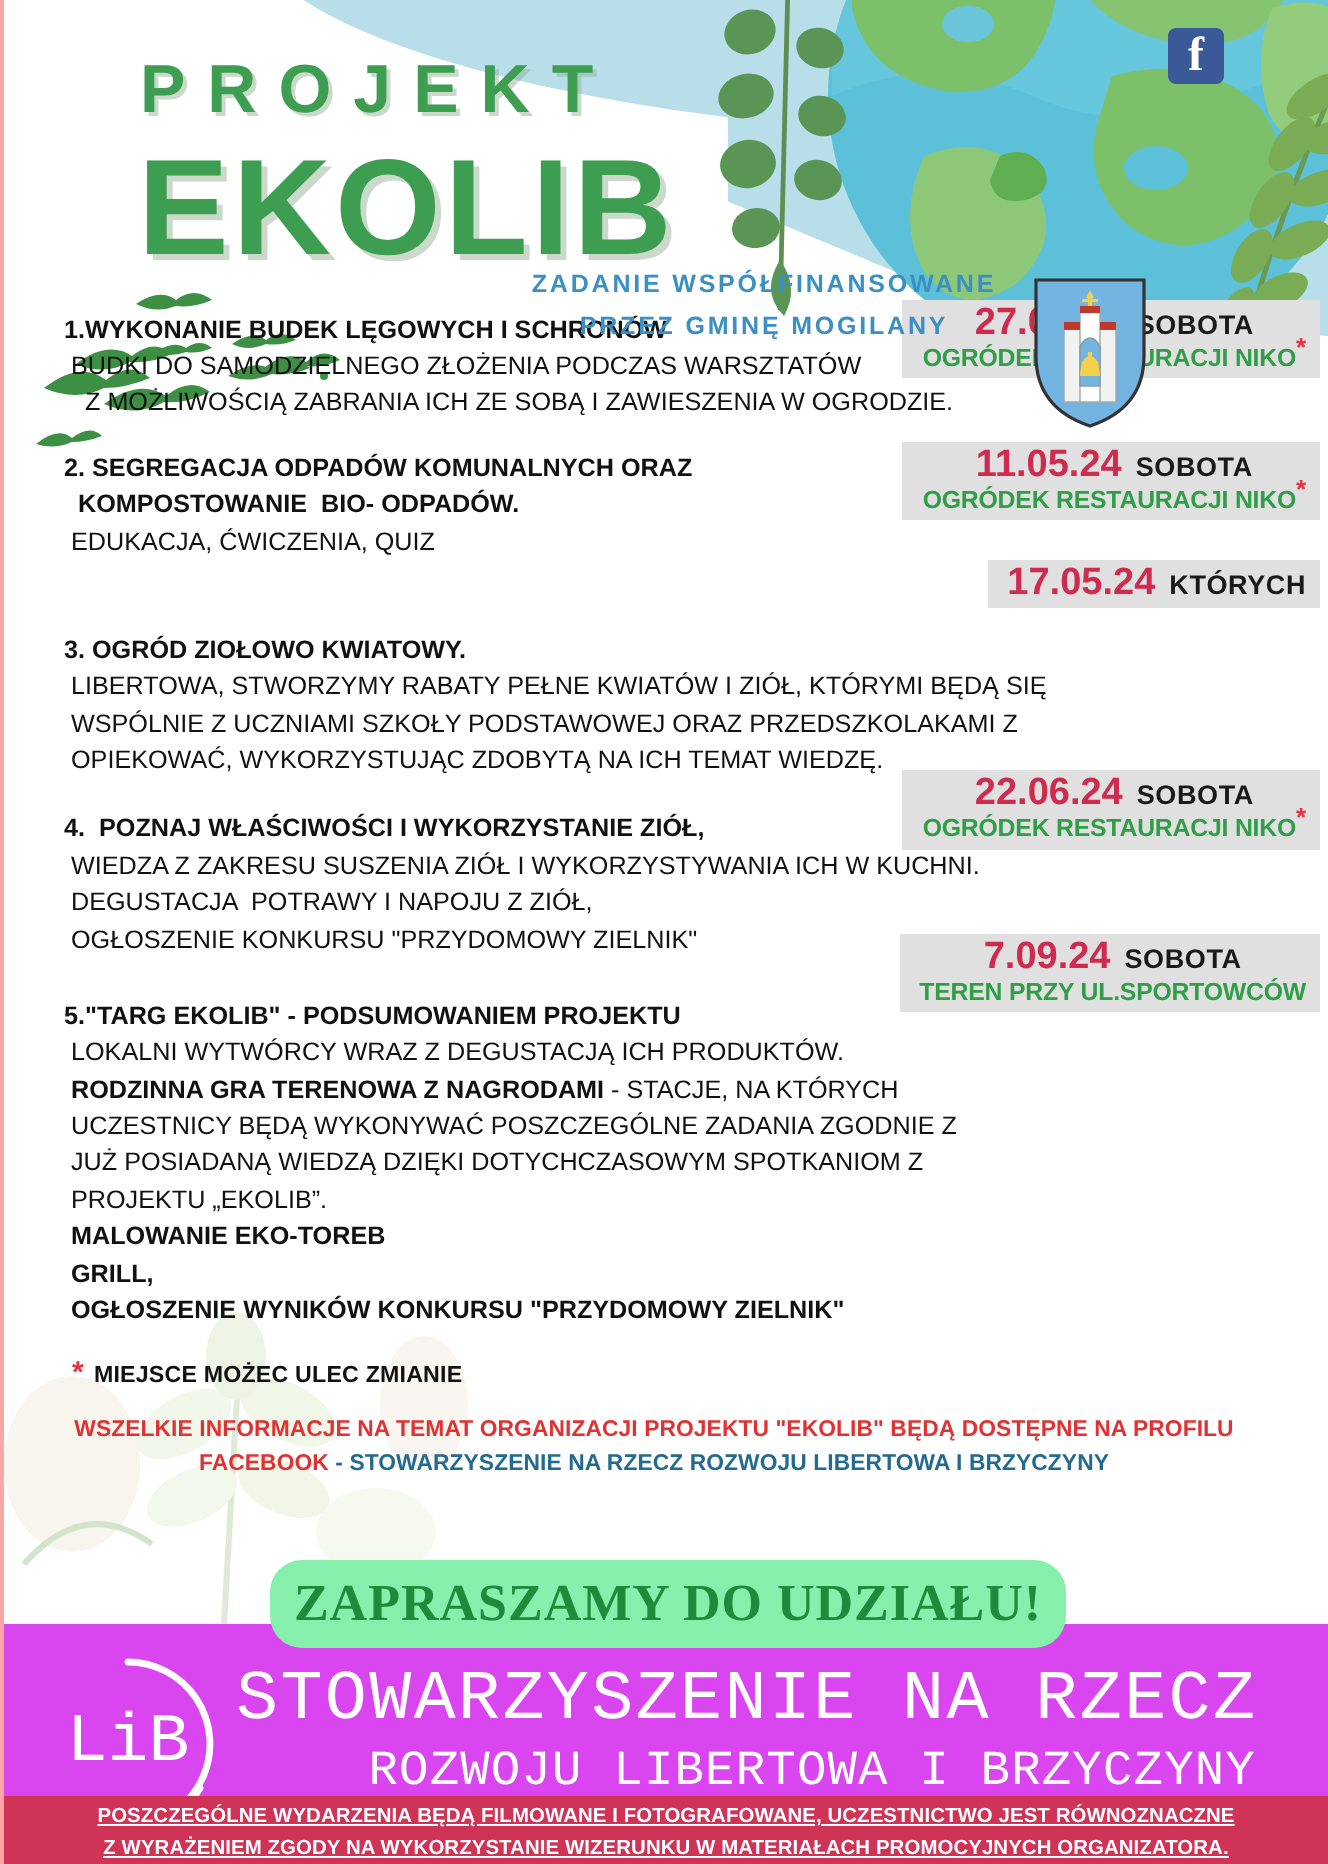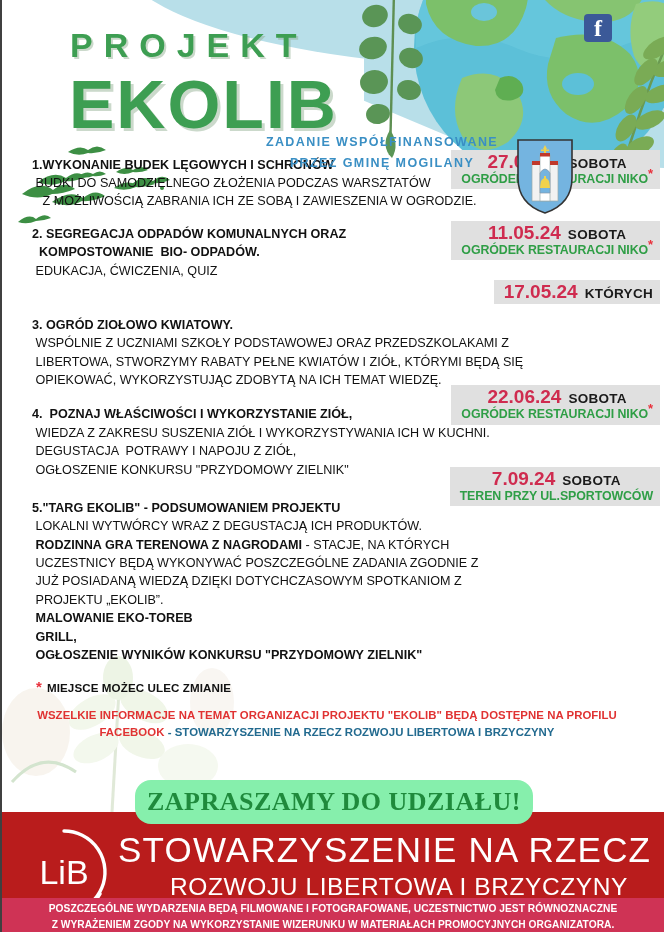--- a/index.html
+++ b/index.html
@@ -9,21 +9,21 @@
   }
   body {
     font-family: "Liberation Sans", sans-serif;
   }
   #poster {
     position: relative;
     width: 664px;
     height: 932px;
     overflow: hidden;
     background: #ffffff;
-    border-left: 2px solid #404040;
+    border-left: 2px solid #fca5a5;
     box-sizing: border-box;
   }
 
   
   .blue-wave {
     position: absolute;
     top: -40px;
     left: 120px;
     width: 620px;
     height: 110px;
@@ -242,22 +242,23 @@
     text-align: center;
   }
 
   
   .banner {
     position: absolute;
     left: 0;
     right: 0;
     bottom: 34px;
     top: 812px;
-    background: #b91c1c;
+    background: #d946ef;
     z-index: 4;
+    font-family: Liberation Mono, monospace;
   }
   .invite-pill {
     position: absolute;
     left: 133px;
     top: 780px;
     width: 398px;
     height: 44px;
     background: #86efac;
     border-radius: 16px;
     z-index: 6;
@@ -326,21 +327,21 @@
     color: #ffffff;
     font-size: 10.2px;
     font-weight: bold;
     text-align: center;
     line-height: 1.55;
     padding-top: 3px;
     box-sizing: border-box;
     z-index: 5;
     letter-spacing: 0.05px;
   }
-  .disclaimer span { display: block; }
+  .disclaimer span { display: block; text-decoration: underline; }
 </style>
 </head>
 <body>
 
 <div id="poster">
 
   <div class="blue-wave"></div>
   <div class="blue-wave-2"></div>
 
   <div class="globe-wrap">
@@ -499,22 +500,22 @@
     </div>
 
     <div class="event" style="margin-top:14px;">
       <div class="badge" style="right:4px; top:-14px;">
         <span class="row1">
           <span class="date">17.05.24</span><span class="dow">KTÓRYCH</span>
         </span>
       </div>
       <div class="event-text" style="padding-top:22px;">
         <div class="ev-line"><span class="ev-head">3.</span><span class="ev-head"> OGRÓD ZIOŁOWO KWIATOWY.</span></div>
+        <div class="ev-line"> LIBERTOWA, STWORZYMY RABATY PEŁNE KWIATÓW I ZIÓŁ, KTÓRYMI BĘDĄ SIĘ</div>
         <div class="ev-line"> WSPÓLNIE Z UCZNIAMI SZKOŁY PODSTAWOWEJ ORAZ PRZEDSZKOLAKAMI Z</div>
-        <div class="ev-line"> LIBERTOWA, STWORZYMY RABATY PEŁNE KWIATÓW I ZIÓŁ, KTÓRYMI BĘDĄ SIĘ</div>
         <div class="ev-line"> OPIEKOWAĆ, WYKORZYSTUJĄC ZDOBYTĄ NA ICH TEMAT WIEDZĘ.</div>
       </div>
     </div>
 
     <div class="event" style="margin-top:16px;">
       <div class="badge" style="right:4px; top:-20px;">
         <span class="row1">
           <span class="date">22.06.24</span><span class="dow">SOBOTA</span>
         </span>
         <span class="venue"><span>OGRÓDEK RESTAURACJI NIKO</span><span class="star">*</span></span>

